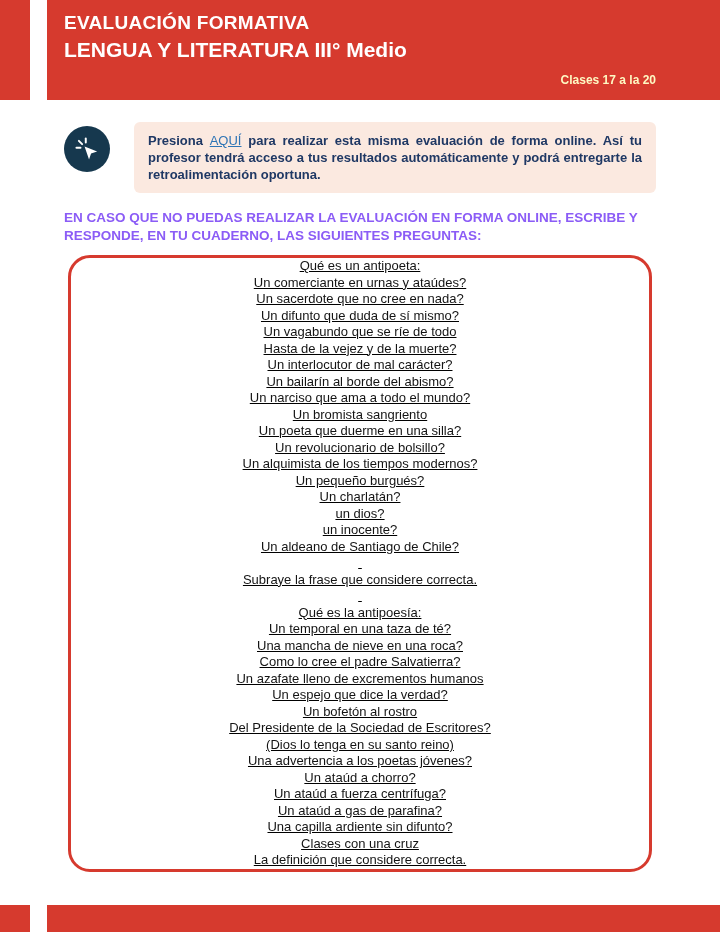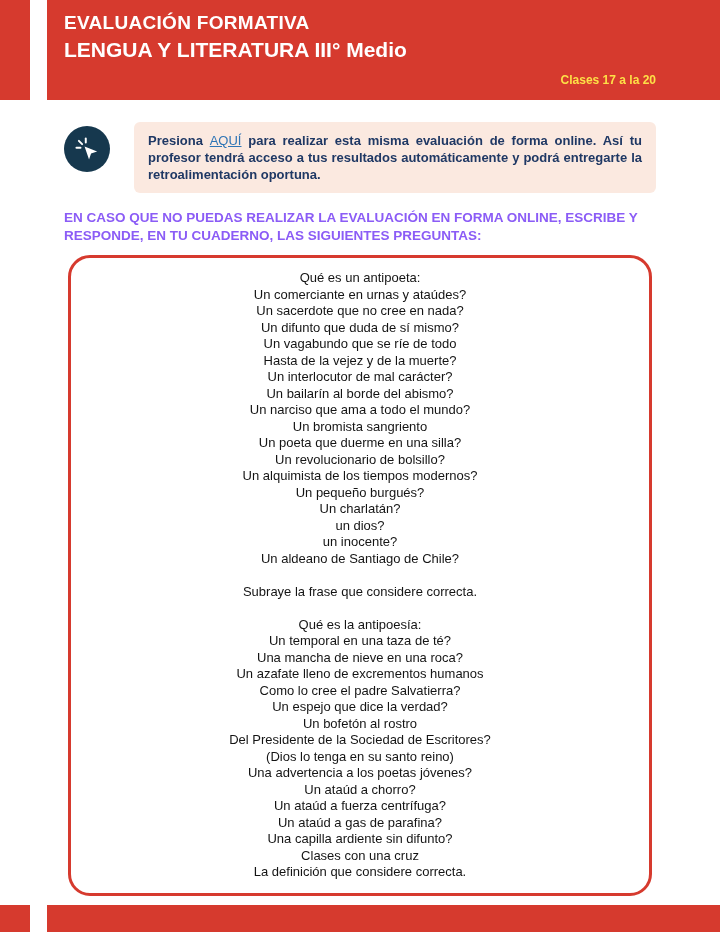--- a/index.html
+++ b/index.html
@@ -12,21 +12,21 @@
   .bar { background:#d63a2e; position:relative; }
   .header-bar { height:100px; }
   .white-stripe {
     position:absolute; left:30px; top:0; bottom:0; width:17px; background:#ffffff;
   }
   .header-text { padding:12px 0 0 64px; color:#ffffff; }
   .header-title-1 { font-size:19px; font-weight:bold; letter-spacing:.3px; }
   .header-title-2 { font-size:21px; font-weight:bold; margin-top:4px; }
   .classes-badge {
     position:absolute; right:64px; bottom:13px;
-    color:#fde047; font-size:12px; font-weight:bold;
+    color:#fef9c3; font-size:12px; font-weight:bold;
   }
   .notice-row {
     display:flex; align-items:flex-start;
     margin:22px 64px 0 64px; gap:24px;
   }
   .icon-circle {
     width:46px; height:46px; flex:0 0 46px; border-radius:50%;
     background:#16384e;
     display:flex; align-items:center; justify-content:center;
     margin-top:4px;
@@ -46,23 +46,24 @@
   .instructions {
     margin:16px 64px 0 64px;
     color:#8b5cf6;
     font-size:13.5px; font-weight:bold; line-height:18px;
   }
   .poem-box {
     margin:10px auto 0 auto;
     width:584px;
     border:3px solid #d63a2e;
     border-radius:22px;
-    padding:12px 16px;
+    padding:0 16px;
     text-align:center;
     background:#ffffff;
+    text-decoration:underline;
   }
   .poem-line {
     font-size:13px; line-height:16.5px; min-height:16.5px;
     color:#141414;
   }
   .footer-bar {
     position:absolute; left:0; right:0; bottom:0; height:27px;
   }
 </style>
 </head>
@@ -139,23 +140,23 @@
     <div class="poem-line">Subraye la frase que considere correcta.</div>
 
     <div class="poem-line">&nbsp;</div>
 
     <div class="poem-line">Qué es la antipoesía:</div>
 
     <div class="poem-line">Un temporal en una taza de té?</div>
 
     <div class="poem-line">Una mancha de nieve en una roca?</div>
 
+    <div class="poem-line">Como lo cree el padre Salvatierra?</div>
+
     <div class="poem-line">Un azafate lleno de excrementos humanos</div>
-
-    <div class="poem-line">Como lo cree el padre Salvatierra?</div>
 
     <div class="poem-line">Un espejo que dice la verdad?</div>
 
     <div class="poem-line">Un bofetón al rostro</div>
 
     <div class="poem-line">Del Presidente de la Sociedad de Escritores?</div>
 
     <div class="poem-line">(Dios lo tenga en su santo reino)</div>
 
     <div class="poem-line">Una advertencia a los poetas jóvenes?</div>

